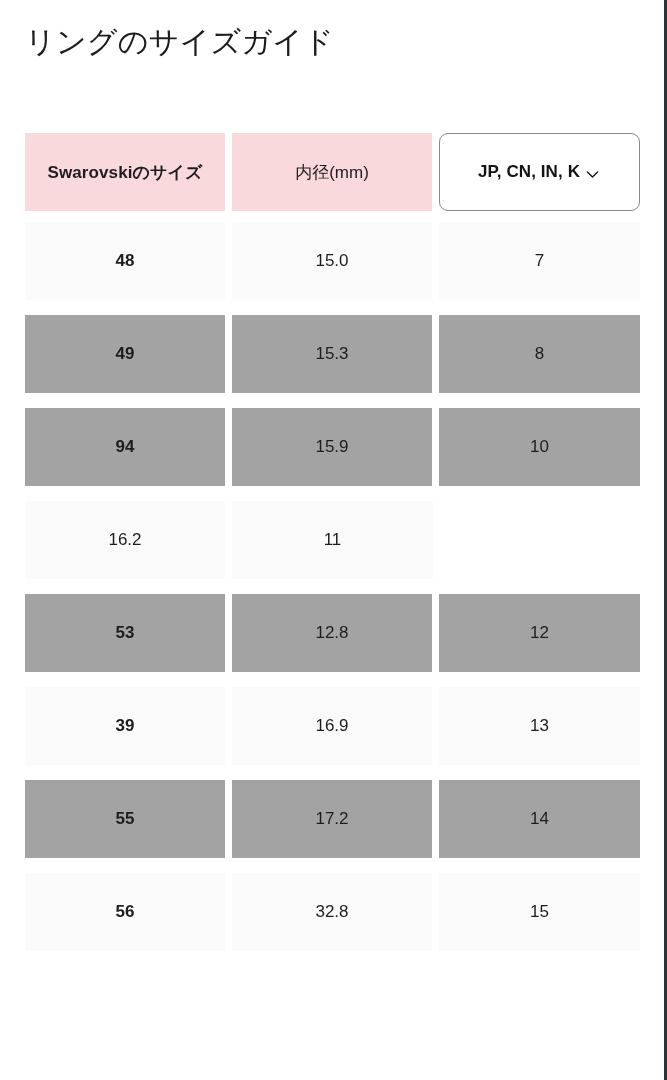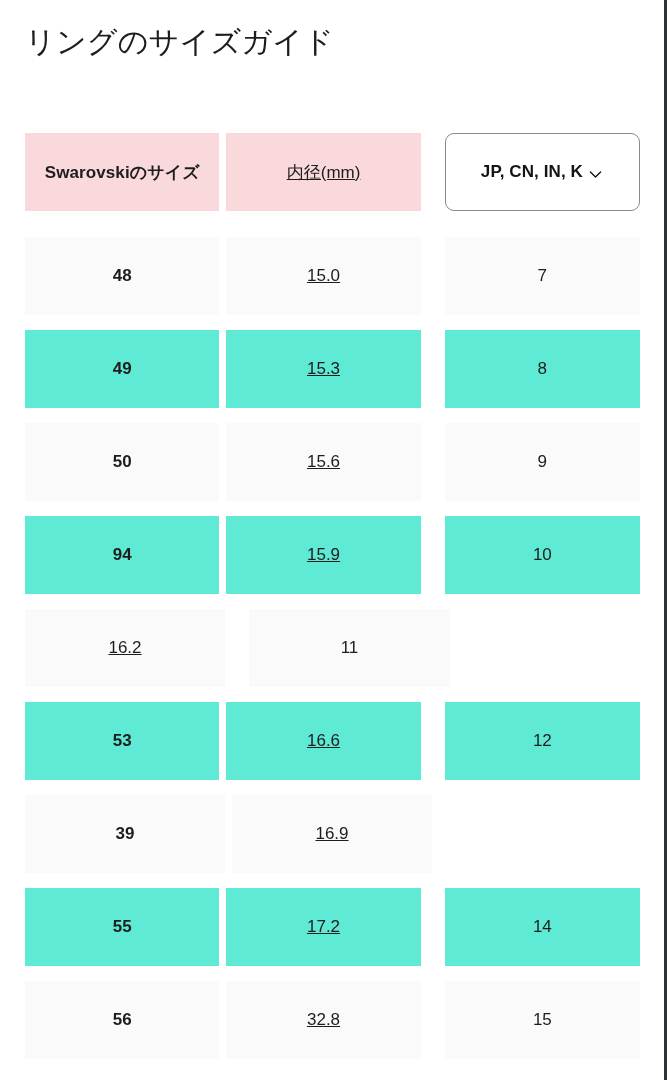--- a/index.html
+++ b/index.html
@@ -50,42 +50,42 @@
     position: absolute;
     left: 25px;
     top: 133px;
     width: 615px;
   }
 
   .row {
     display: flex;
     width: 100%;
     height: 93px;
-    align-items: flex-end;
+    align-items: flex-start;
   }
   .row.header-row {
     height: 89px;
     align-items: stretch;
   }
 
   .cell {
     box-sizing: border-box;
     display: flex;
     align-items: center;
     justify-content: center;
     text-align: center;
     height: 78px;
   }
   .row.header-row .cell {
     height: 78px;
     text-align: right;
   }
 
   .col-1 { width: 200px; margin-right: 7px; }
-  .col-2 { width: 200px; margin-right: 24px; text-decoration: underline; }
+  .col-2 { width: 200px; margin-right: 7px; }
   .col-3 { width: 201px; }
 
   
   .head-cell {
     background: #fad9dd;
     font-size: 17px;
     line-height: 25px;
     color: #1d1d1d;
     padding: 0 14px;
   }
@@ -111,21 +111,21 @@
     width: 17px;
     height: 17px;
     flex: 0 0 auto;
     position: relative;
     top: 2px;
   }
   .chevron-down svg { display: block; }
 
   
   .row.striped .cell { background: #fafafa; }
-  .row.plain-row .cell { background: #5eead4; }
+  .row.plain-row .cell { background: #a3a3a3; }
 
   .body-cell {
     font-size: 17px;
     color: #1d1d1d;
   }
   .body-cell.c1 { font-weight: 700; }
   .body-cell.c2 { font-weight: 400; }
   .body-cell.c3 { font-weight: 400; }
 </style>
 </head>
@@ -155,46 +155,42 @@
       <div class="cell col-2 body-cell c2">15.0</div>
       <div class="cell col-3 body-cell c3">7</div>
     </div>
 
     <div class="row plain-row">
       <div class="cell col-1 body-cell c1">49</div>
       <div class="cell col-2 body-cell c2">15.3</div>
       <div class="cell col-3 body-cell c3">8</div>
     </div>
 
-    <div class="row striped">
-      <div class="cell col-1 body-cell c1">50</div>
-      <div class="cell col-2 body-cell c2">15.6</div>
-      <div class="cell col-3 body-cell c3">9</div>
-    </div>
 
     <div class="row plain-row">
       <div class="cell col-1 body-cell c1">94</div>
       <div class="cell col-2 body-cell c2">15.9</div>
       <div class="cell col-3 body-cell c3">10</div>
     </div>
 
     <div class="row striped">
       <div class="cell col-2 body-cell c2">16.2</div>
       <div class="cell col-3 body-cell c3">11</div>
     </div>
 
     <div class="row plain-row">
       <div class="cell col-1 body-cell c1">53</div>
-      <div class="cell col-2 body-cell c2">16.6</div>
+      <div class="cell col-2 body-cell c2">12.8</div>
       <div class="cell col-3 body-cell c3">12</div>
     </div>
 
     <div class="row striped">
       <div class="cell col-1 body-cell c1">39</div>
       <div class="cell col-2 body-cell c2">16.9</div>
+      <div class="cell col-3 body-cell c3">13</div>
     </div>
 
     <div class="row plain-row">
       <div class="cell col-1 body-cell c1">55</div>
       <div class="cell col-2 body-cell c2">17.2</div>
       <div class="cell col-3 body-cell c3">14</div>
     </div>
 
     <div class="row striped">
       <div class="cell col-1 body-cell c1">56</div>

